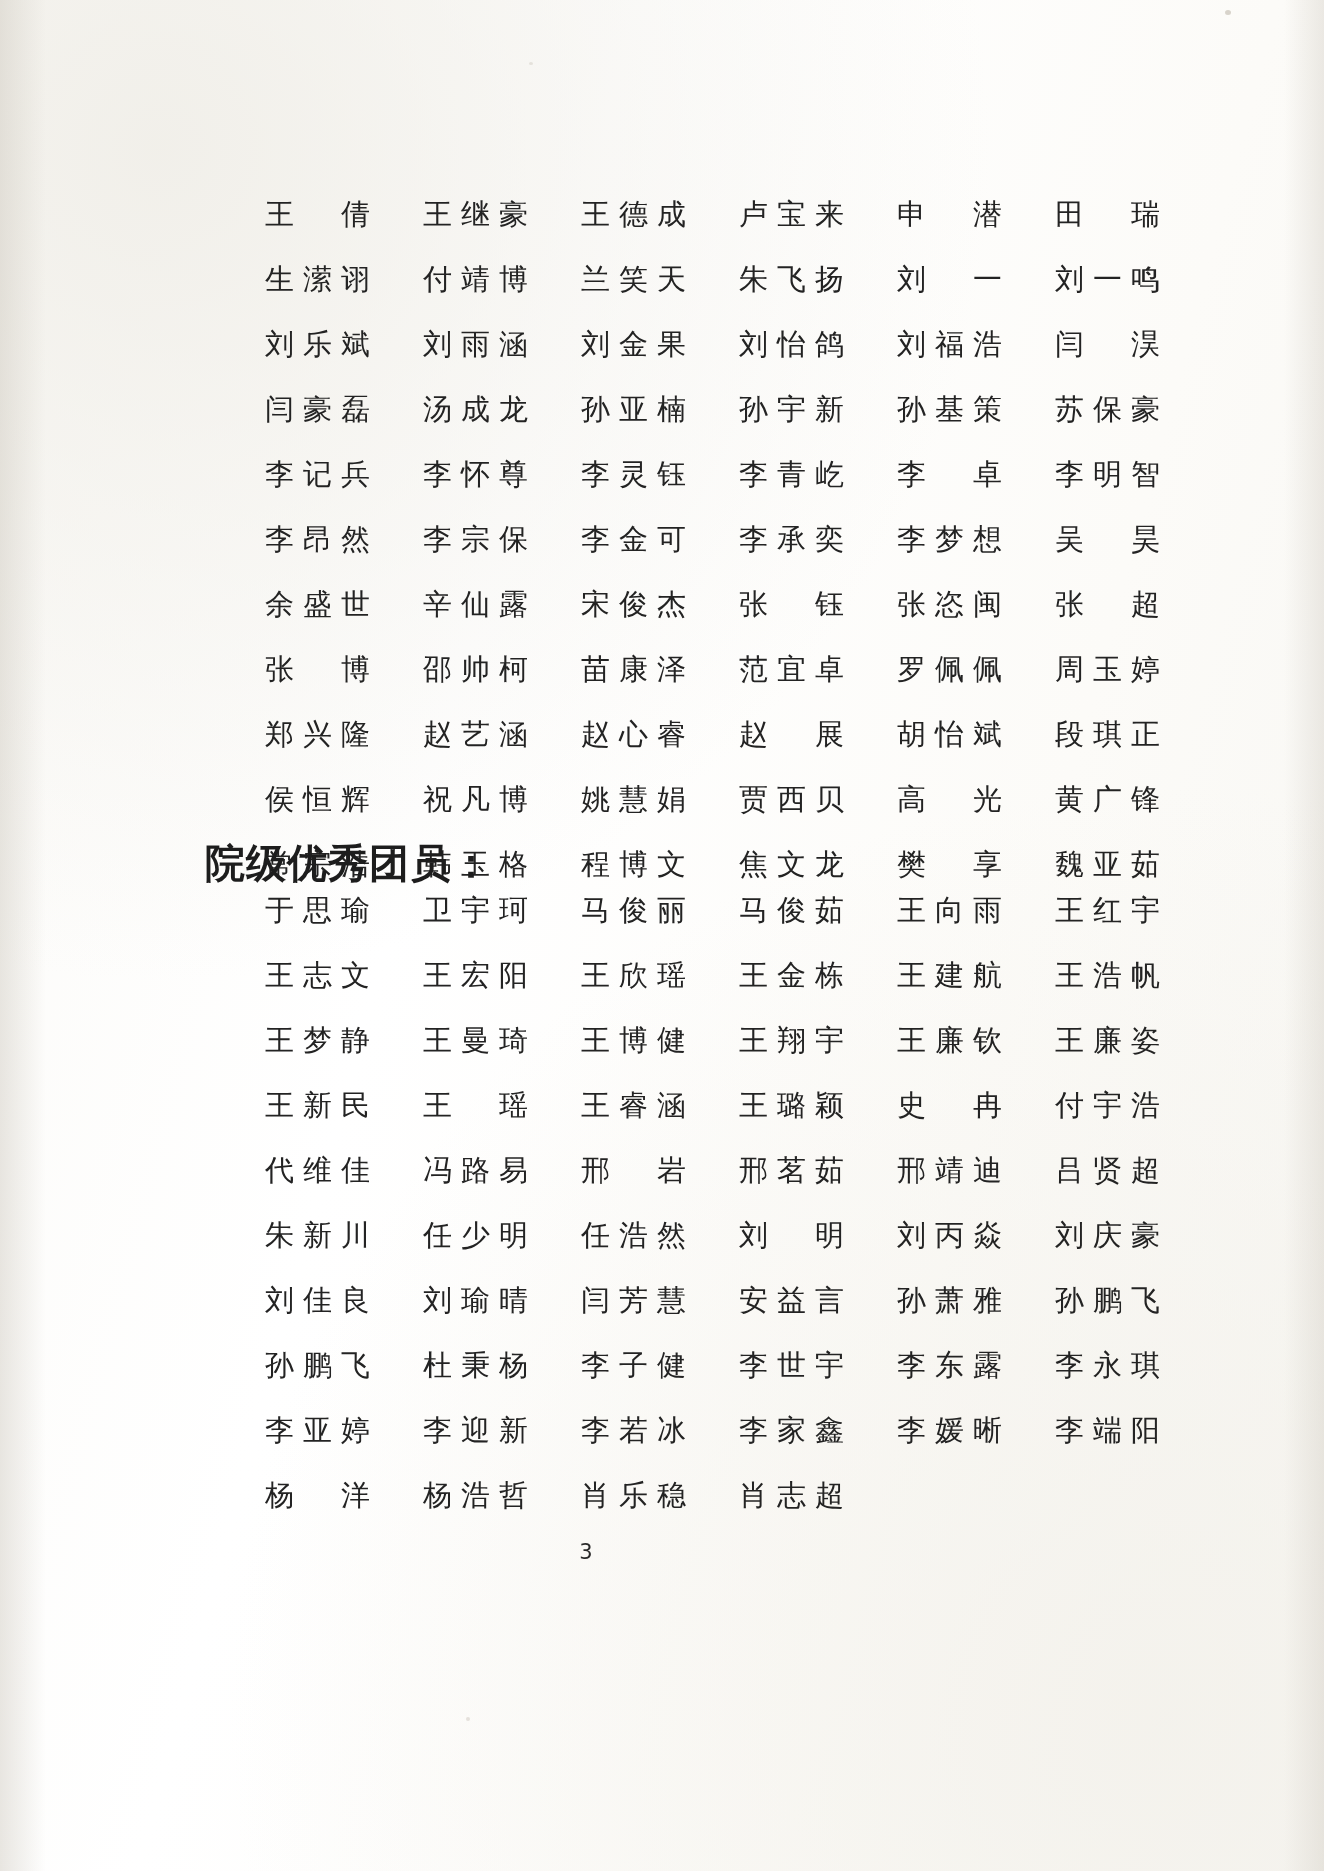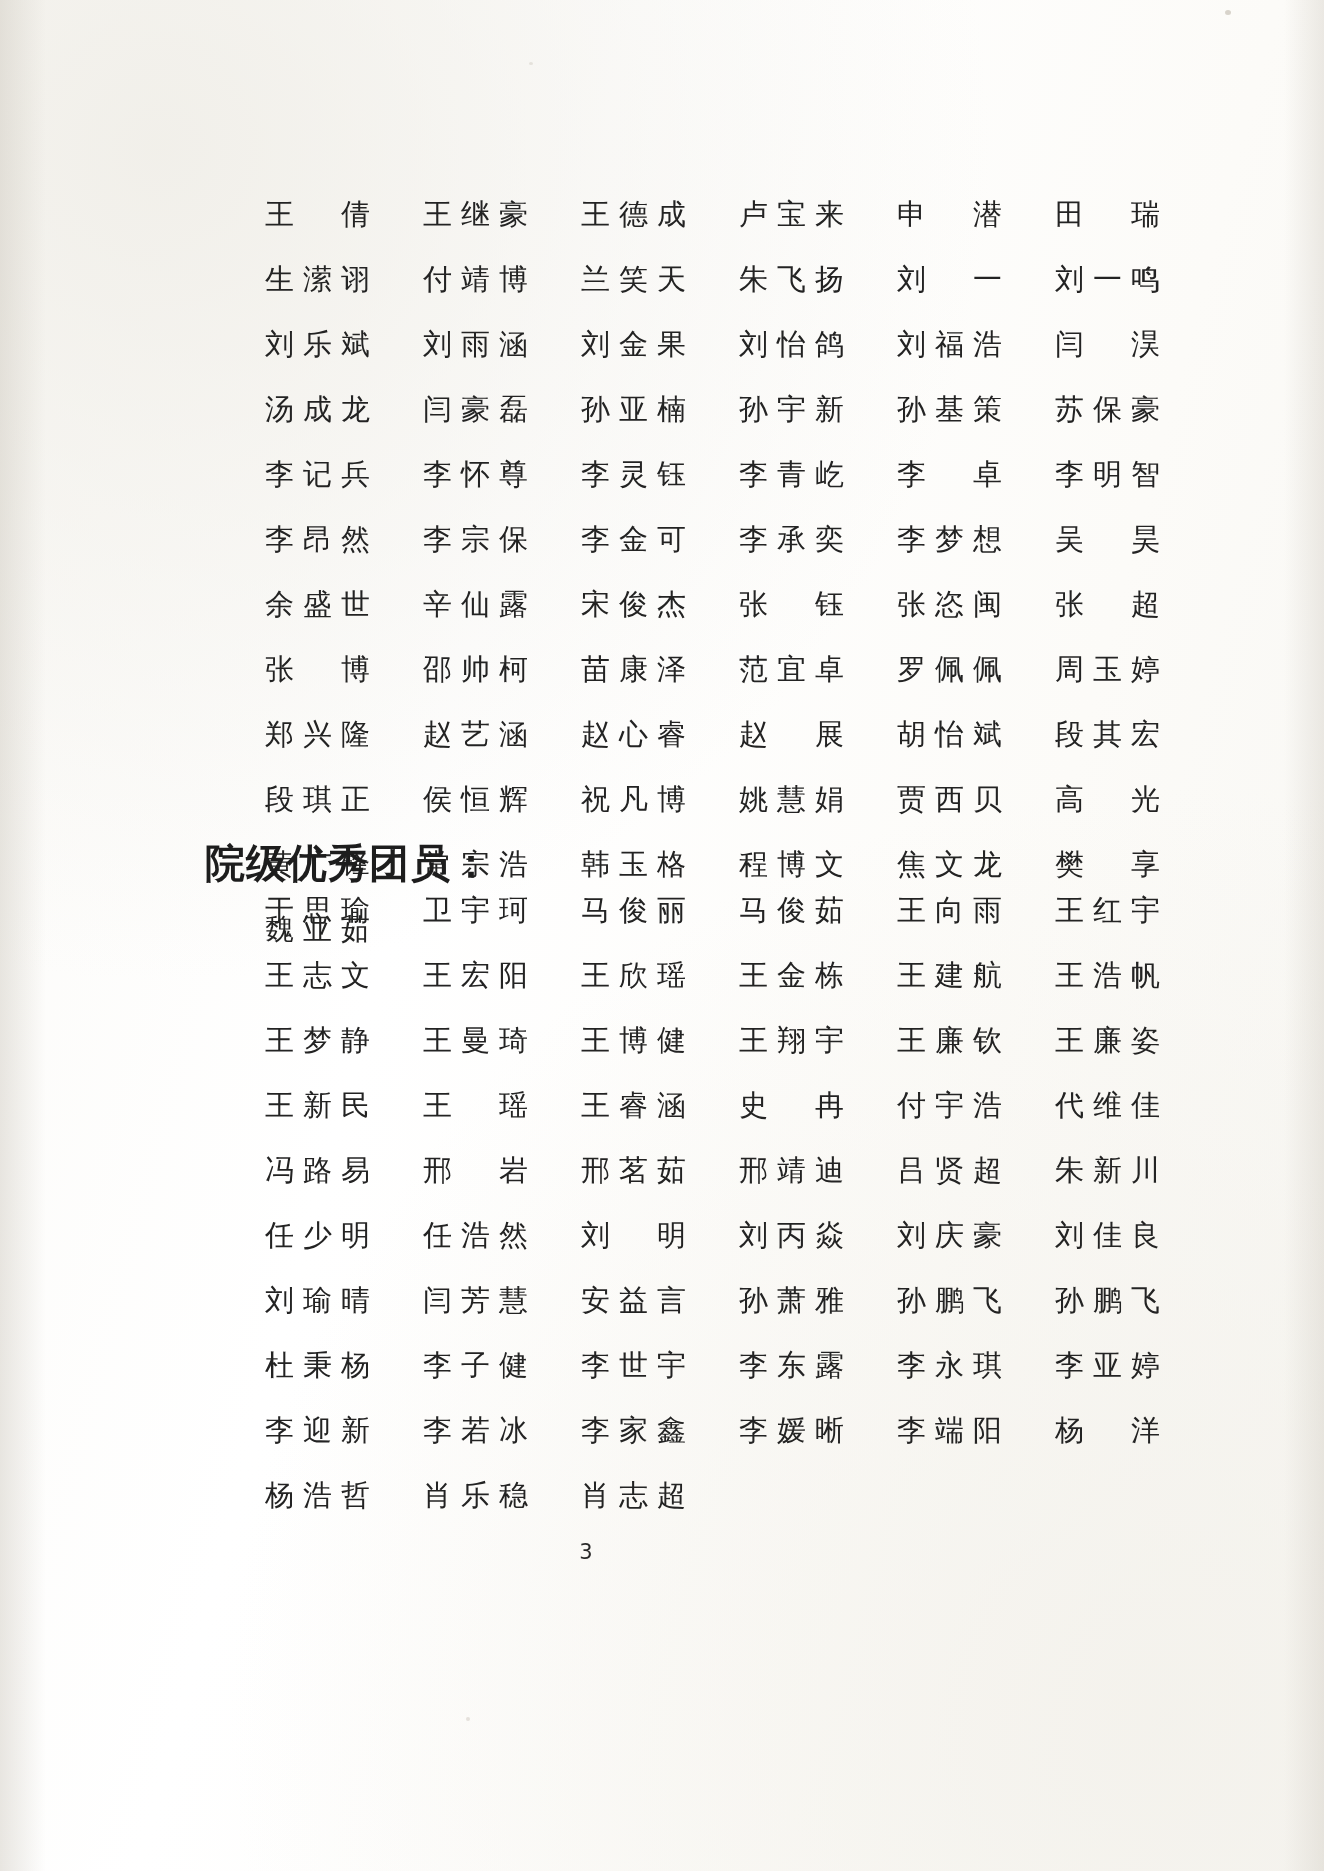--- a/index.html
+++ b/index.html
@@ -125,22 +125,22 @@
       <div class="name-cell two"><span class="nm">刘 一</span></div>
       <div class="name-cell"><span class="nm">刘一鸣</span></div>
 
       <div class="name-cell"><span class="nm">刘乐斌</span></div>
       <div class="name-cell"><span class="nm">刘雨涵</span></div>
       <div class="name-cell"><span class="nm">刘金果</span></div>
       <div class="name-cell"><span class="nm">刘怡鸽</span></div>
       <div class="name-cell"><span class="nm">刘福浩</span></div>
       <div class="name-cell two"><span class="nm">闫 淏</span></div>
 
+      <div class="name-cell"><span class="nm">闫豪磊</span></div>
       <div class="name-cell"><span class="nm">汤成龙</span></div>
-      <div class="name-cell"><span class="nm">闫豪磊</span></div>
       <div class="name-cell"><span class="nm">孙亚楠</span></div>
       <div class="name-cell"><span class="nm">孙宇新</span></div>
       <div class="name-cell"><span class="nm">孙基策</span></div>
       <div class="name-cell"><span class="nm">苏保豪</span></div>
 
       <div class="name-cell"><span class="nm">李记兵</span></div>
       <div class="name-cell"><span class="nm">李怀尊</span></div>
       <div class="name-cell"><span class="nm">李灵钰</span></div>
       <div class="name-cell"><span class="nm">李青屹</span></div>
       <div class="name-cell two"><span class="nm">李 卓</span></div>
@@ -165,21 +165,20 @@
       <div class="name-cell"><span class="nm">苗康泽</span></div>
       <div class="name-cell"><span class="nm">范宜卓</span></div>
       <div class="name-cell"><span class="nm">罗佩佩</span></div>
       <div class="name-cell"><span class="nm">周玉婷</span></div>
 
       <div class="name-cell"><span class="nm">郑兴隆</span></div>
       <div class="name-cell"><span class="nm">赵艺涵</span></div>
       <div class="name-cell"><span class="nm">赵心睿</span></div>
       <div class="name-cell two"><span class="nm">赵 展</span></div>
       <div class="name-cell"><span class="nm">胡怡斌</span></div>
-      <div class="name-cell"><span class="nm">段其宏</span></div>
 
       <div class="name-cell"><span class="nm">段琪正</span></div>
       <div class="name-cell"><span class="nm">侯恒辉</span></div>
       <div class="name-cell"><span class="nm">祝凡博</span></div>
       <div class="name-cell"><span class="nm">姚慧娟</span></div>
       <div class="name-cell"><span class="nm">贾西贝</span></div>
       <div class="name-cell two"><span class="nm">高 光</span></div>
 
       <div class="name-cell"><span class="nm">黄广锋</span></div>
       <div class="name-cell"><span class="nm">常宗浩</span></div>
@@ -216,20 +215,21 @@
       <div class="name-cell"><span class="nm">王梦静</span></div>
       <div class="name-cell"><span class="nm">王曼琦</span></div>
       <div class="name-cell"><span class="nm">王博健</span></div>
       <div class="name-cell"><span class="nm">王翔宇</span></div>
       <div class="name-cell"><span class="nm">王廉钦</span></div>
       <div class="name-cell"><span class="nm">王廉姿</span></div>
 
       <div class="name-cell"><span class="nm">王新民</span></div>
       <div class="name-cell two"><span class="nm">王 瑶</span></div>
       <div class="name-cell"><span class="nm">王睿涵</span></div>
+      <div class="name-cell"><span class="nm">王璐颖</span></div>
       <div class="name-cell two"><span class="nm">史 冉</span></div>
 
       <div class="name-cell"><span class="nm">付宇浩</span></div>
       <div class="name-cell"><span class="nm">代维佳</span></div>
       <div class="name-cell"><span class="nm">冯路易</span></div>
       <div class="name-cell two"><span class="nm">邢 岩</span></div>
       <div class="name-cell"><span class="nm">邢茗茹</span></div>
       <div class="name-cell"><span class="nm">邢靖迪</span></div>
 
       <div class="name-cell"><span class="nm">吕贤超</span></div>

